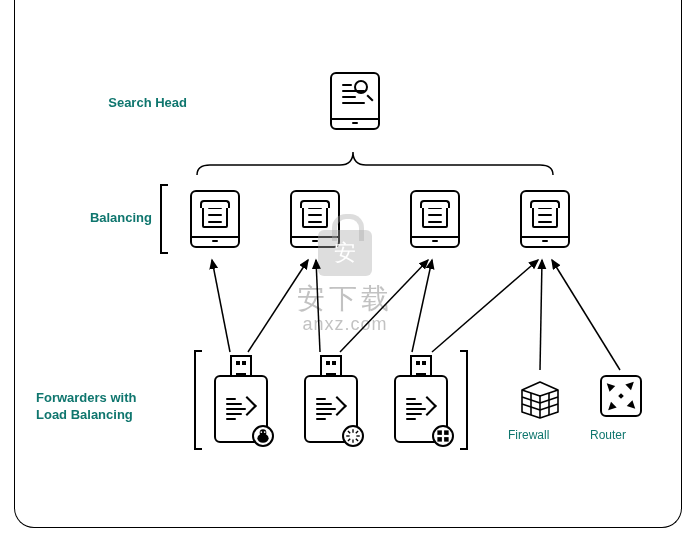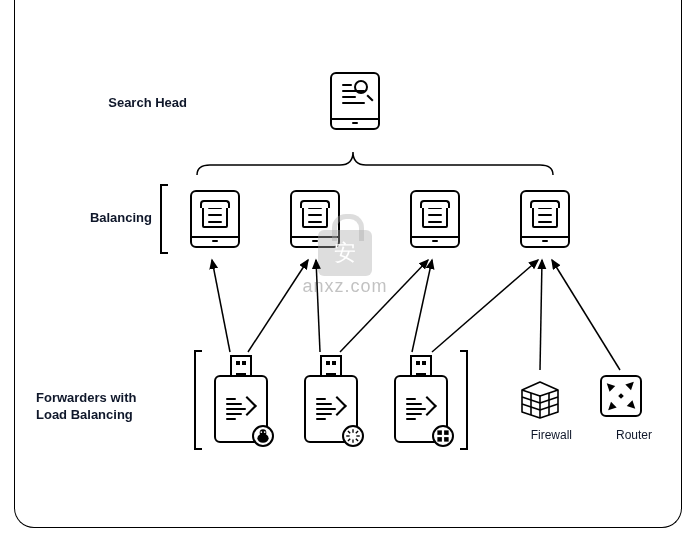--- a/index.html
+++ b/index.html
@@ -19,24 +19,24 @@
     width: 668px;
     height: 528px;
     border: 1.5px solid #000;
     border-top: none;
     border-radius: 0 0 20px 20px;
   }
   .label {
     position: absolute;
     font-size: 13px;
     font-weight: bold;
-    color: #0f172a;
+    color: #0f766e;
     text-align: right;
   }
-  .label-c { text-align: right; }
+  .label-c { text-align: left; }
 
   .node {
     position: absolute;
     width: 50px;
     height: 58px;
     border: 2px solid #000;
     border-radius: 6px;
     background: #fff;
   }
   .node-foot {
@@ -319,20 +319,21 @@
       <div></div>
       <div></div>
     </div>
   <div class="node-foot">
       <div class="node-dot"></div>
     </div>
 </div>
 
 <div class="watermark">
   <div class="wm-lock"></div>
+  <div class="wm-top">安下载</div>
   <div class="wm-bot">anxz.com</div>
 </div>
 
 <svg class="lines">
   <defs>
     <marker id="ah" markerWidth="8" markerHeight="8" refX="6" refY="3" orient="auto">
       <path d="M0,0 L7,3 L0,6 Z" fill="#000"></path>
     </marker>
   </defs>
 

